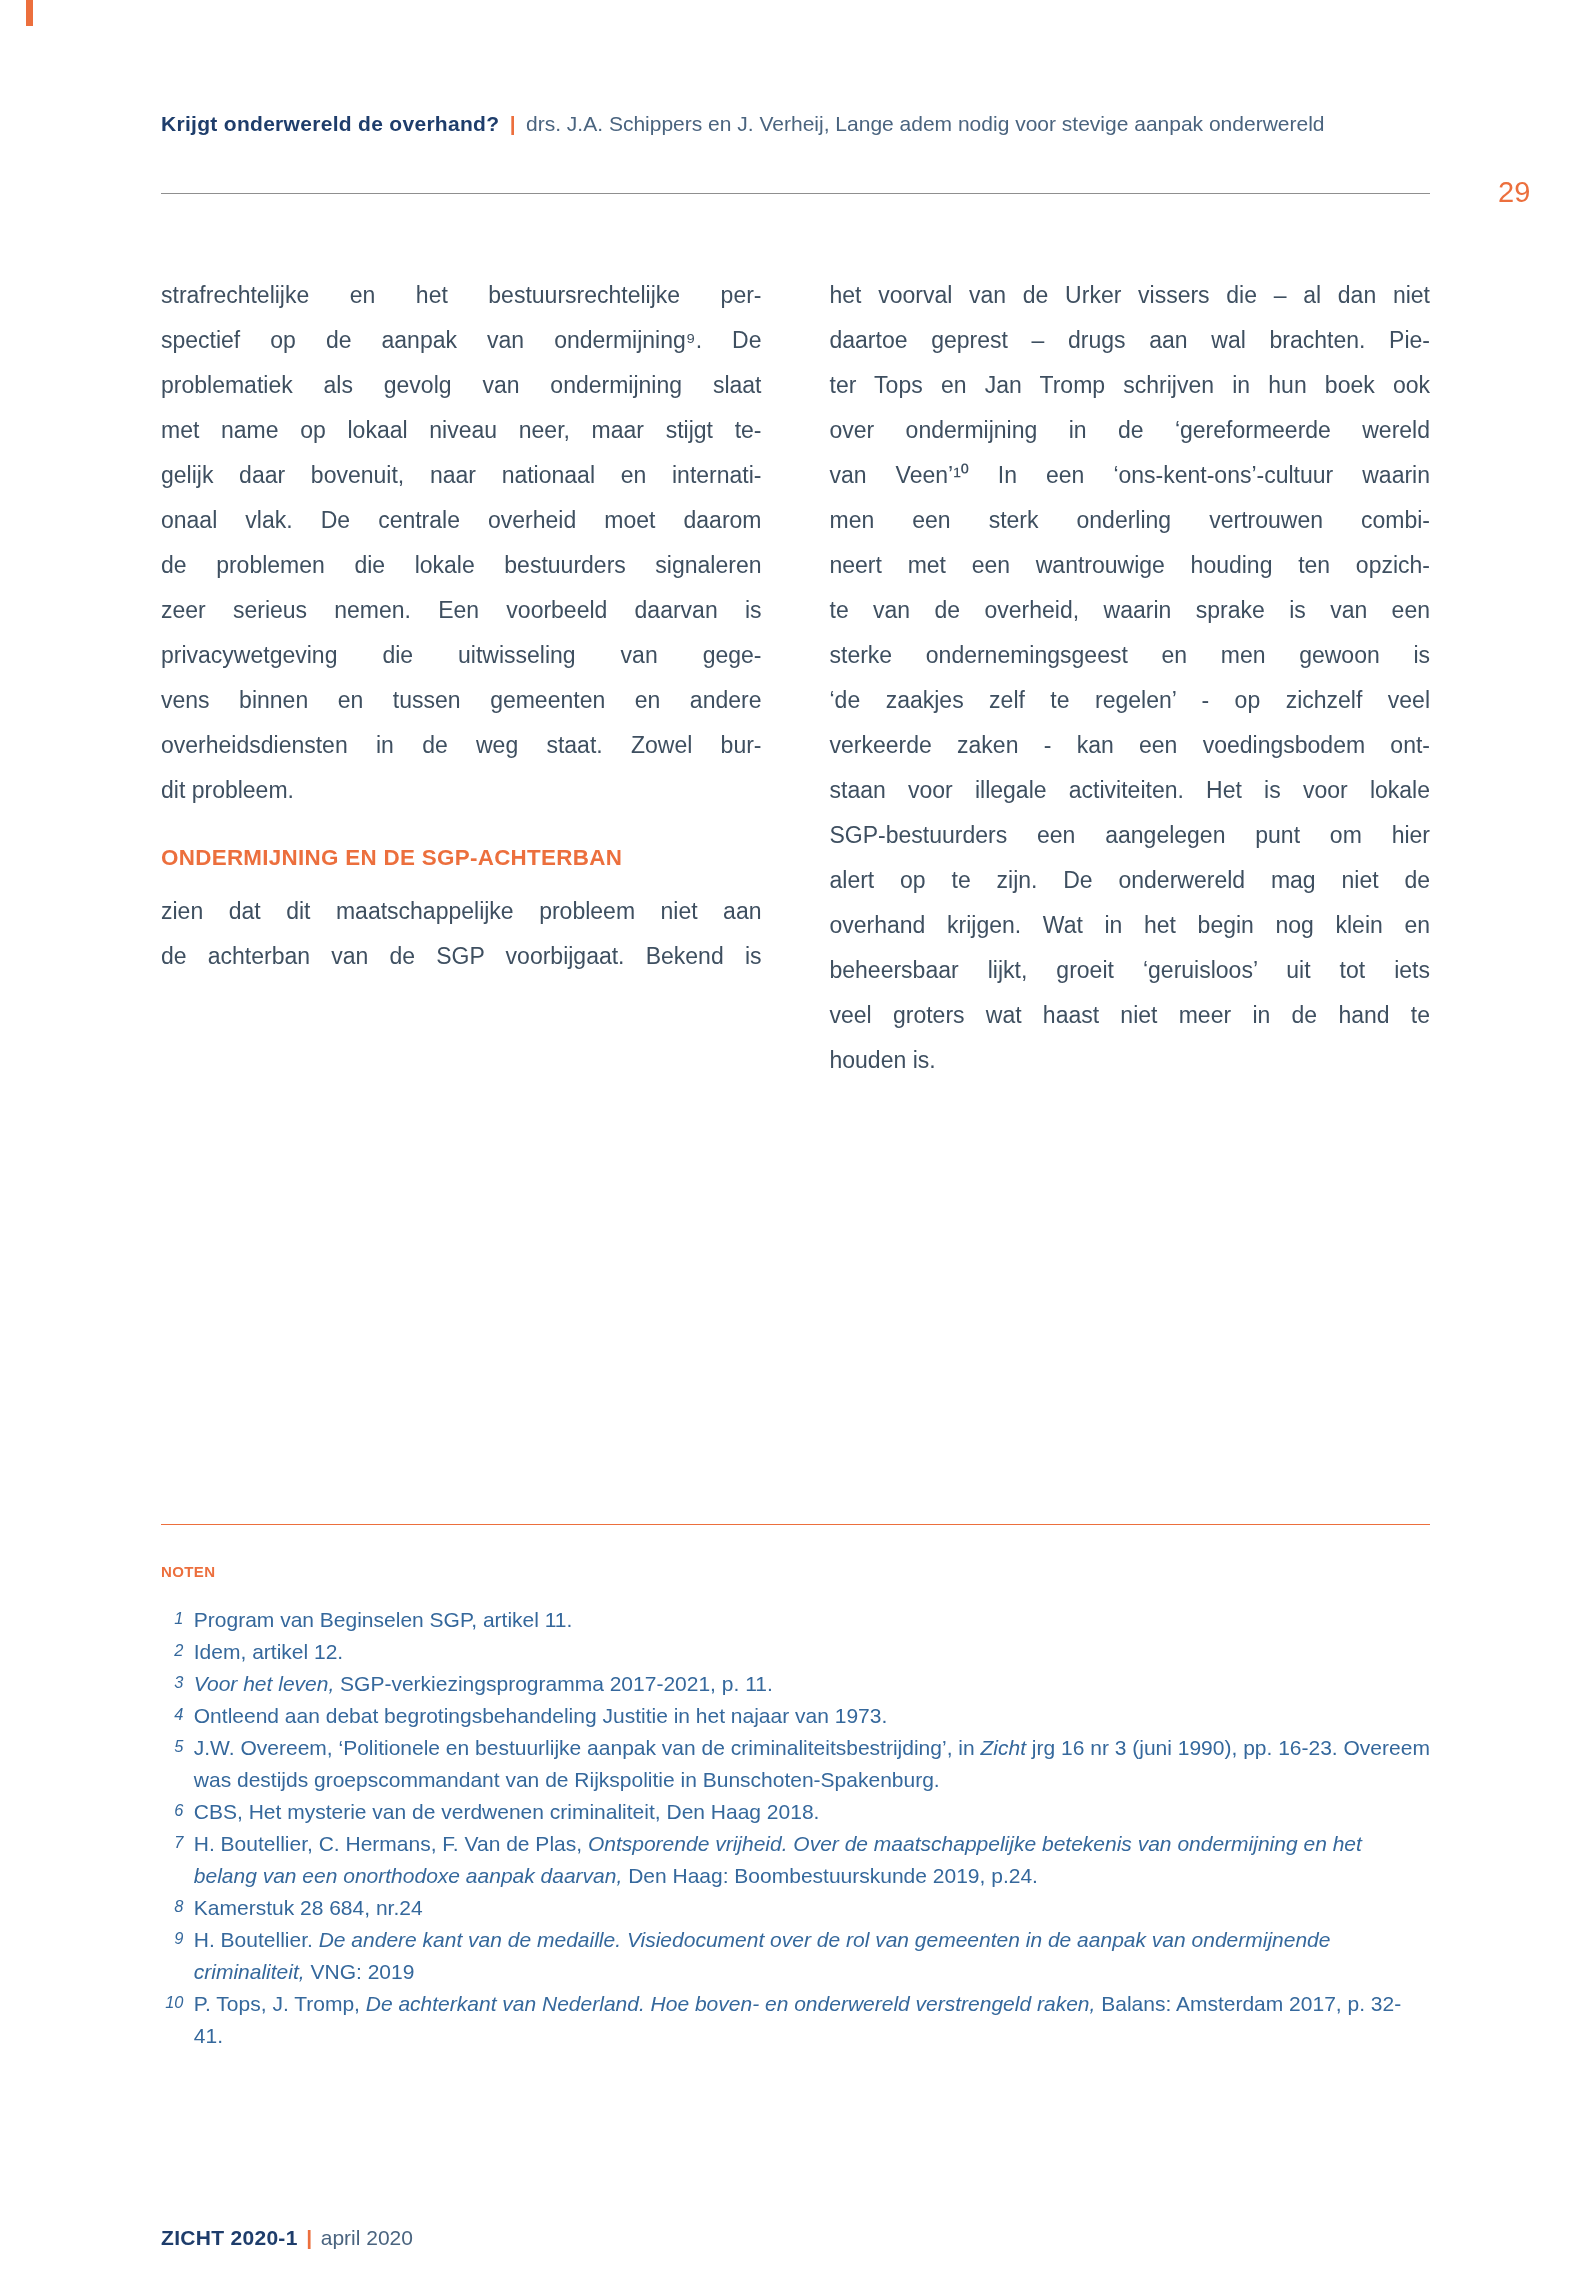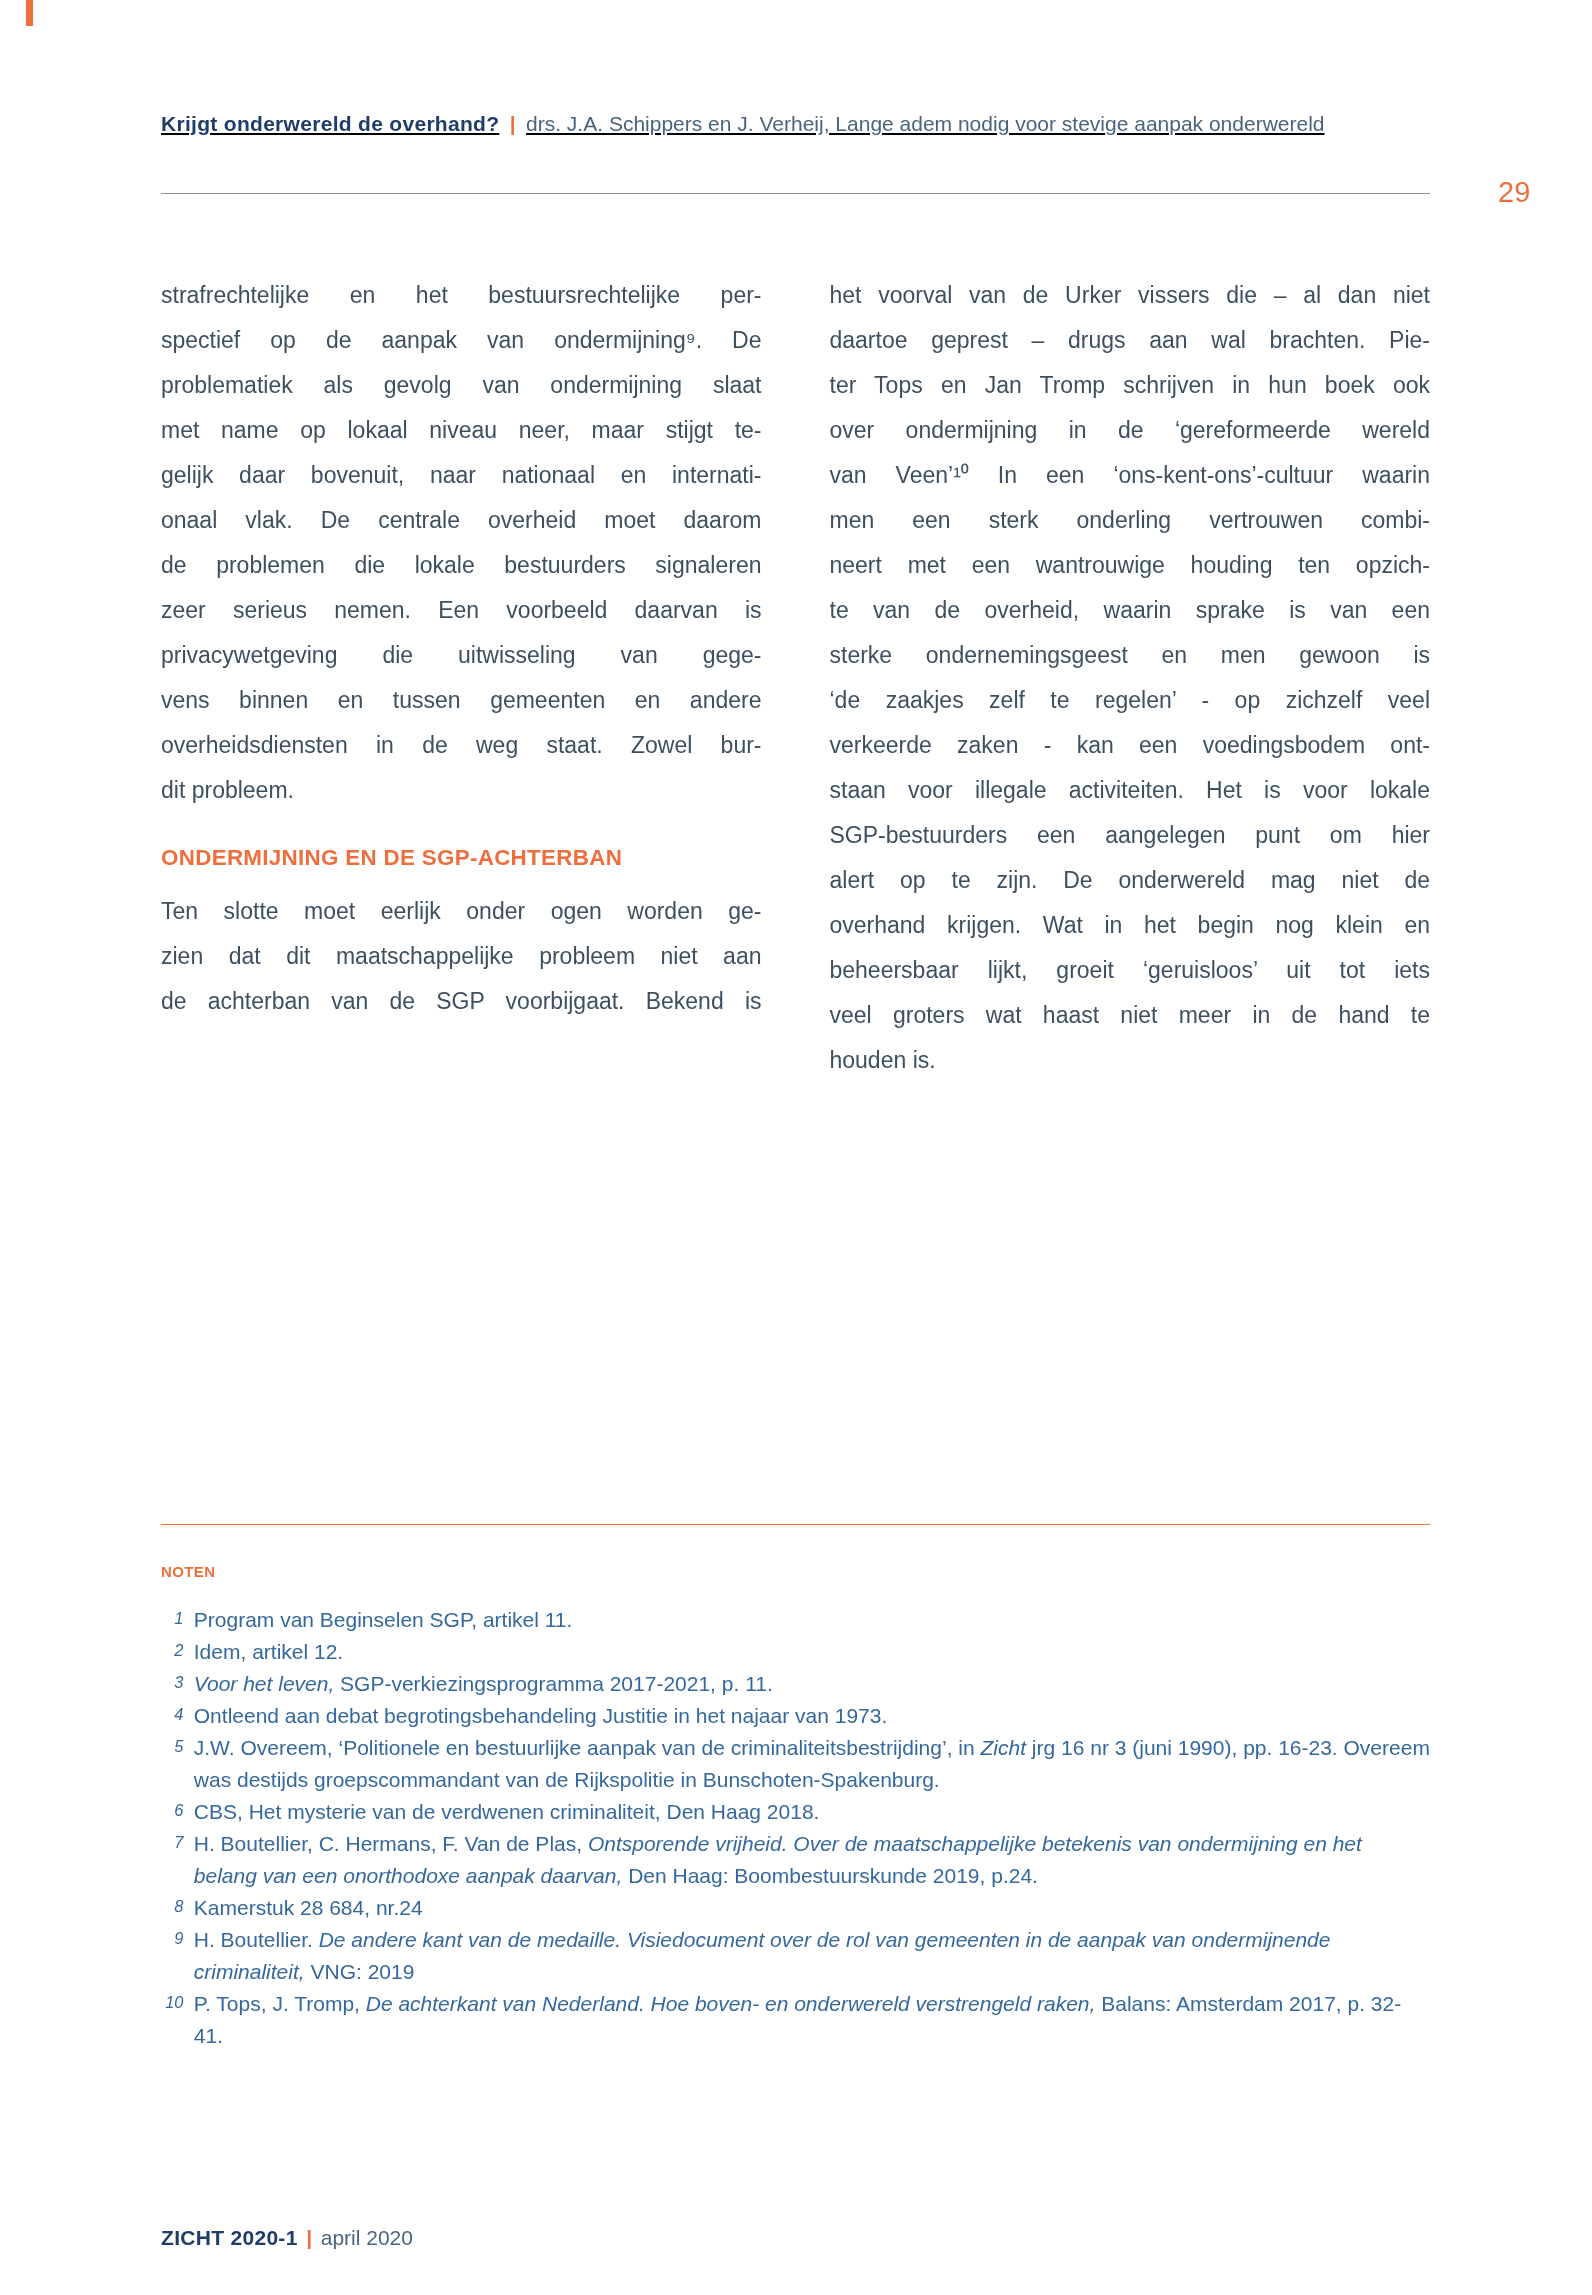--- a/index.html
+++ b/index.html
@@ -1,21 +1,21 @@
 <!DOCTYPE html>
 <html style="--accent: #EC6F3D; --navy: #1E3D6B; --subtitle: #4A647F; --body: #3E4F60; --note: #35689C; --rule: #8F8F8F;font-size:14px"><head>
 <meta charset="utf-8">
 <style>
   html,body{margin:0;padding:0;background:#ffffff;}
   .page{position:relative;width:1592px;height:2295px;background:#fff;
         font-family:"Liberation Sans",sans-serif;overflow:hidden;}
 
   .accent-bar{position:absolute;left:26px;top:0;width:7px;height:26px;background:var(--accent,#ec6f3d);}
 
-  .hdr{position:absolute;left:161px;top:112px;width:1269px;font-size:21px;white-space:nowrap;text-decoration:underline;}
+  .hdr{position:absolute;left:161px;top:112px;width:1269px;font-size:21px;white-space:nowrap;}
   .hdr-title{color:var(--navy,#1e3d6b);font-weight:bold;letter-spacing:0.3px;}
   .hdr-sep{color:var(--accent,#ec6f3d);margin:0 10.4px;font-weight:bold;}
   .hdr-sub{color:var(--subtitle,#4a647f);}
 
   .hdr-rule{position:absolute;left:161px;top:193px;width:1269px;border-top:1.7px solid var(--rule,#8f8f8f);}
   .pagenum{position:absolute;left:1498px;top:176px;font-size:29px;color:var(--accent,#ec6f3d);}
 
   .cols{position:absolute;left:161px;top:273px;width:1269px;display:flex;gap:68px;}
   .col{flex:1;min-width:0;}
   .para{font-size:23px;line-height:45px;color:var(--body,#3e4f60);}
@@ -64,21 +64,20 @@
           <div class="tline">onaal vlak. De centrale overheid moet daarom</div>
           <div class="tline">de problemen die lokale bestuurders signaleren</div>
           <div class="tline">zeer serieus nemen. Een voorbeeld daarvan is</div>
           <div class="tline">privacywetgeving die uitwisseling van gege-</div>
           <div class="tline">vens binnen en tussen gemeenten en andere</div>
           <div class="tline">overheidsdiensten in de weg staat. Zowel bur-</div>
           <div class="tline tline-end">dit probleem.</div>
         </div>
       <h2 class="subhead">ONDERMIJNING EN DE SGP-ACHTERBAN</h2>
       <div class="para">
-          <div class="tline">Ten slotte moet eerlijk onder ogen worden ge-</div>
           <div class="tline">zien dat dit maatschappelijke probleem niet aan</div>
           <div class="tline">de achterban van de SGP voorbijgaat. Bekend is</div>
         </div>
     </section>
     <section class="col">
       <div class="para">
           <div class="tline">het voorval van de Urker vissers die – al dan niet</div>
           <div class="tline">daartoe geprest – drugs aan wal brachten. Pie-</div>
           <div class="tline">ter Tops en Jan Tromp schrijven in hun boek ook</div>
           <div class="tline">over ondermijning in de ‘gereformeerde wereld</div>

